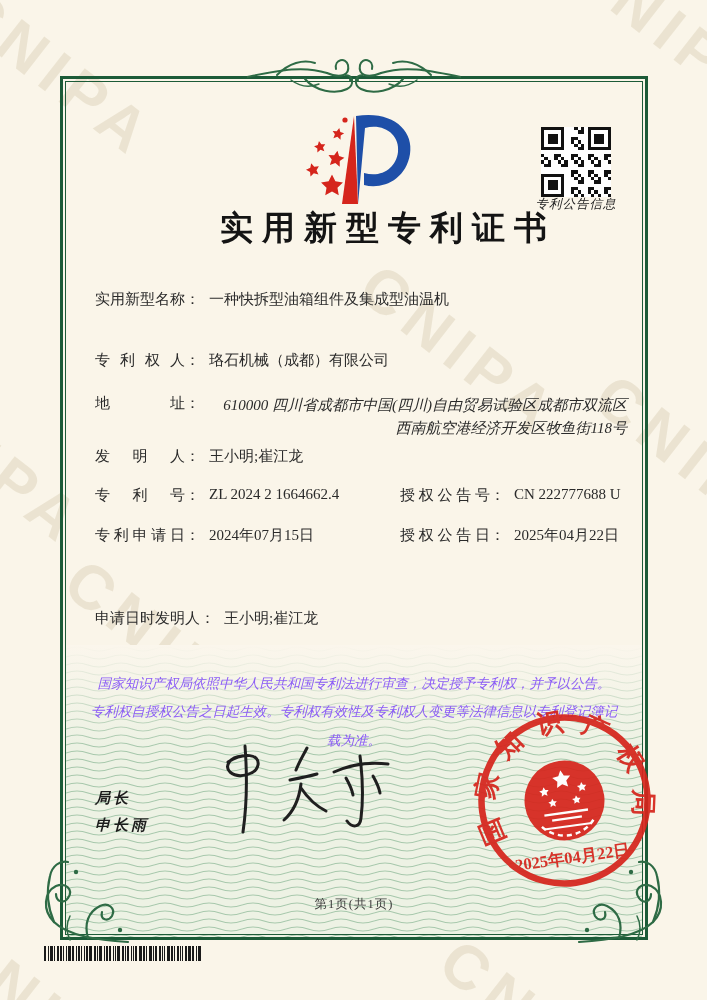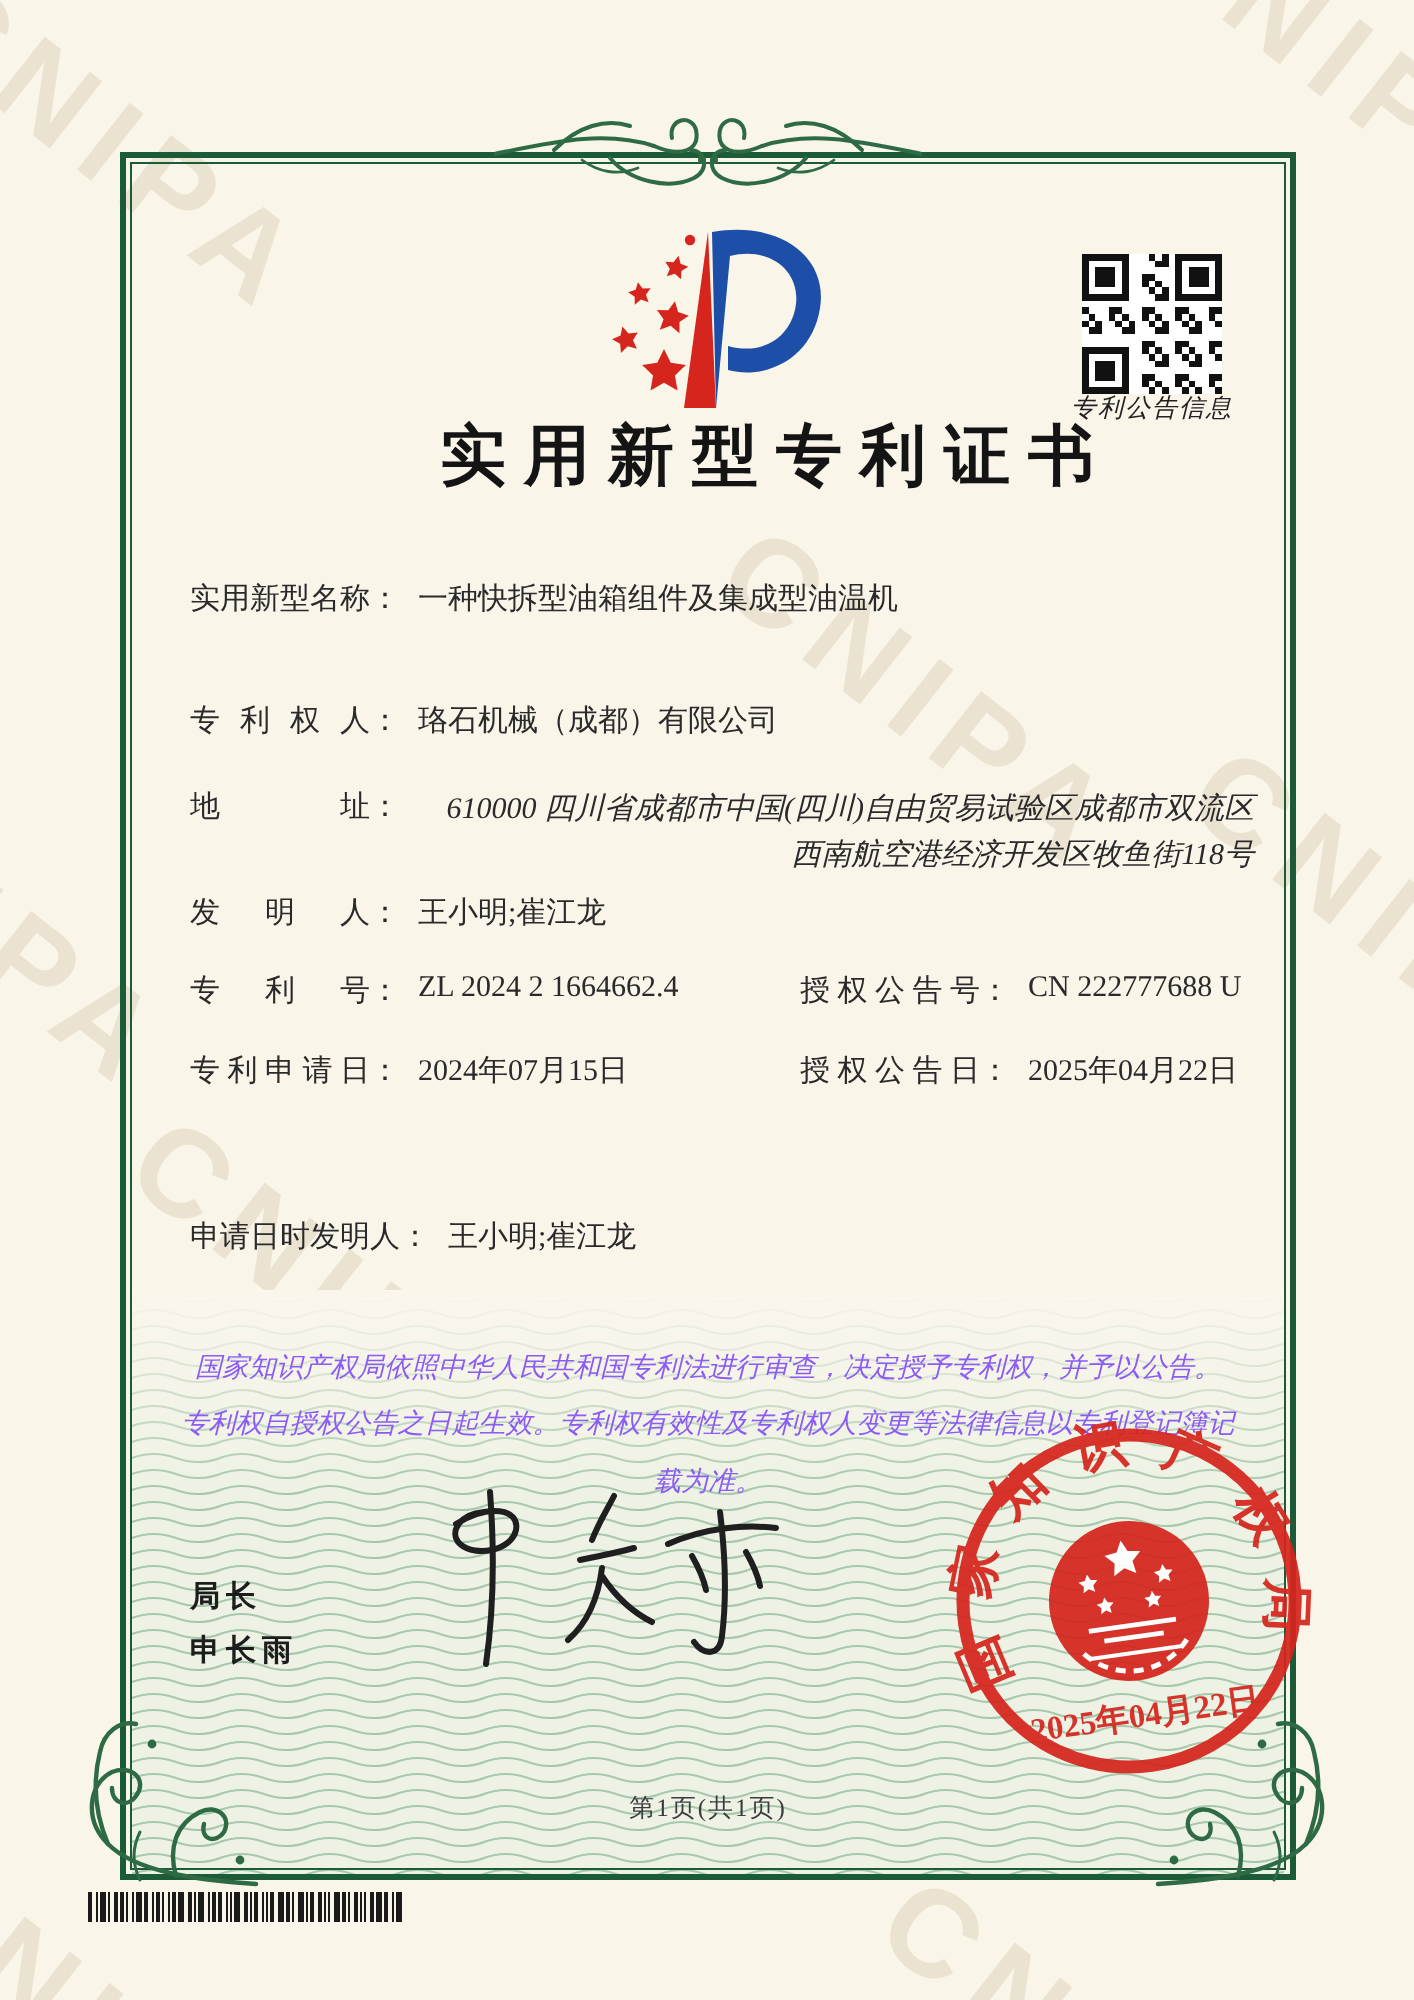--- a/index.html
+++ b/index.html
@@ -34,21 +34,21 @@
   .row .right{position:absolute;left:305px;top:0;white-space:nowrap;}
   .r-name{top:290px;} .r-patentee{top:351px;} .r-address{top:394px;}
   .r-inventor{top:447px;} .r-patent{top:486px;} .r-dates{top:526px;}
   .r-app{top:567px;} .r-inv2{top:609px;}
 
   .statement{position:absolute;left:85px;top:670px;width:538px;text-align:center;
              font-size:13.5px;line-height:2.1;font-style:italic;color:#8b5cf6;}
 
   .director{position:absolute;left:95px;font-family:"Liberation Sans",sans-serif;
             font-weight:700;font-size:15px;letter-spacing:3px;color:#1d1d1d;}
-  .director.t{top:789px;} .director.n{top:816px;}
+  .director.t{top:789px;font-style:italic;} .director.n{top:816px;font-style:italic;}
 
   .signature{position:absolute;left:200px;top:742px;}
   .seal{position:absolute;left:462px;top:698px;transform:rotate(-8deg);}
   .footer{position:absolute;left:60px;top:896px;width:588px;text-align:center;
           font-size:12.5px;color:#3c3c3c;letter-spacing:1px;}
   .barcode{position:absolute;left:44px;top:946px;width:160px;height:15px;}
   .fl{position:absolute;pointer-events:none;}
 </style>
 </head>
 <body>

